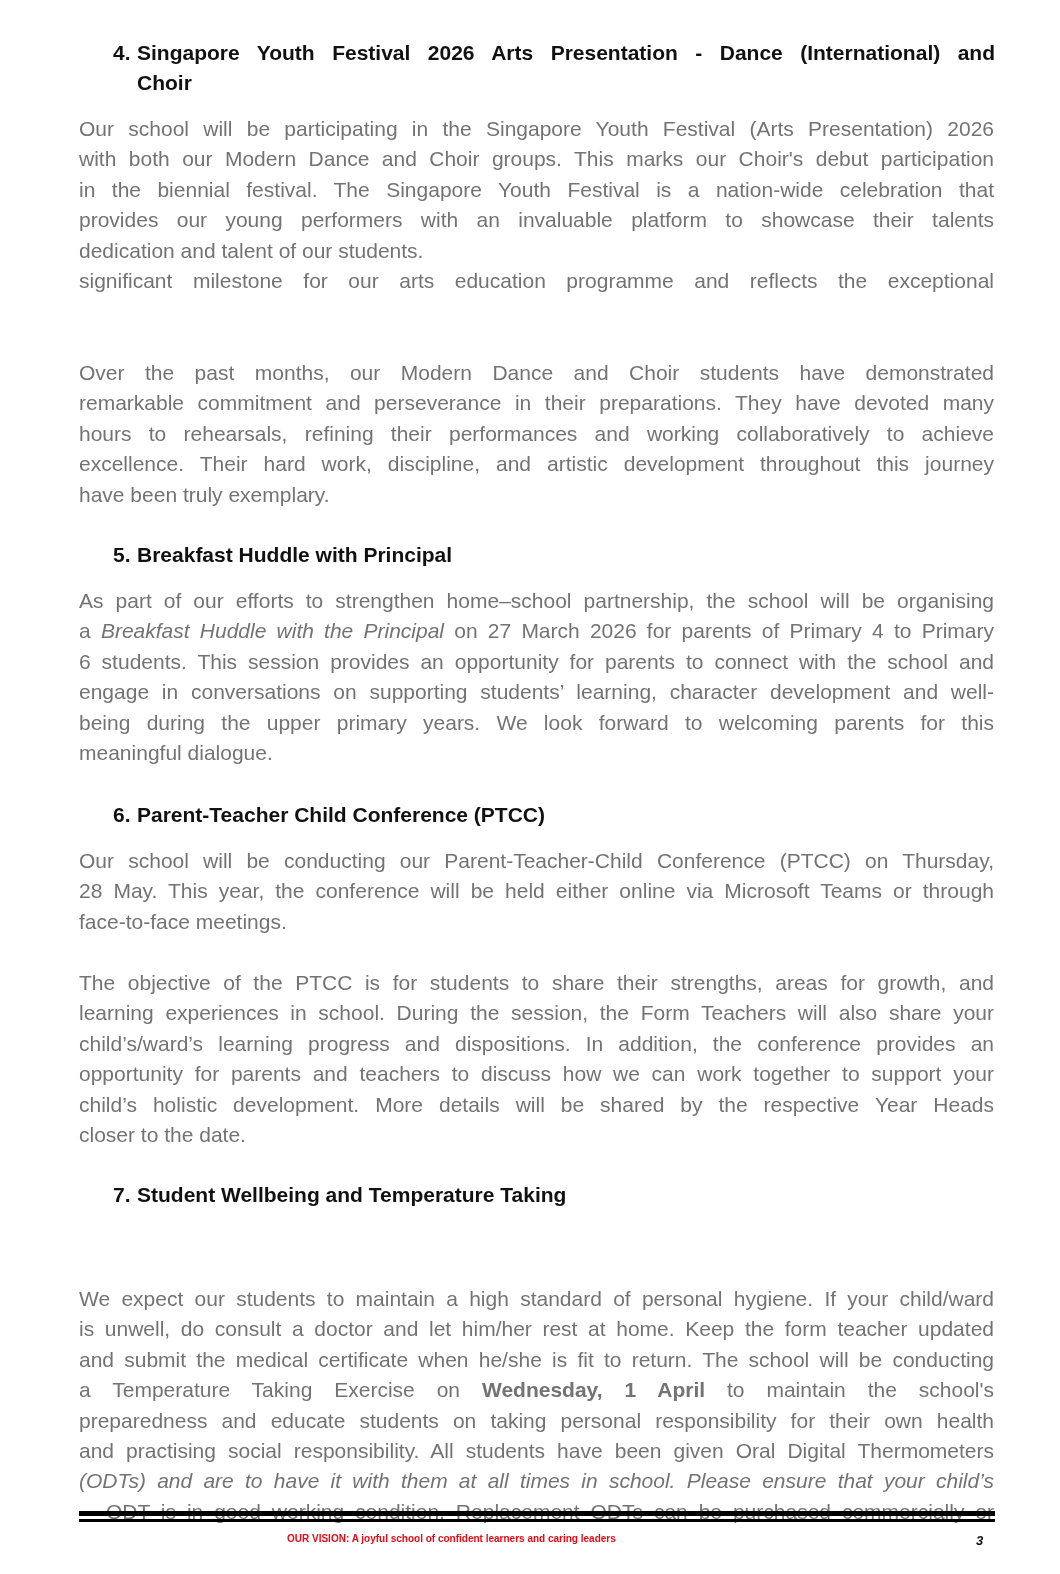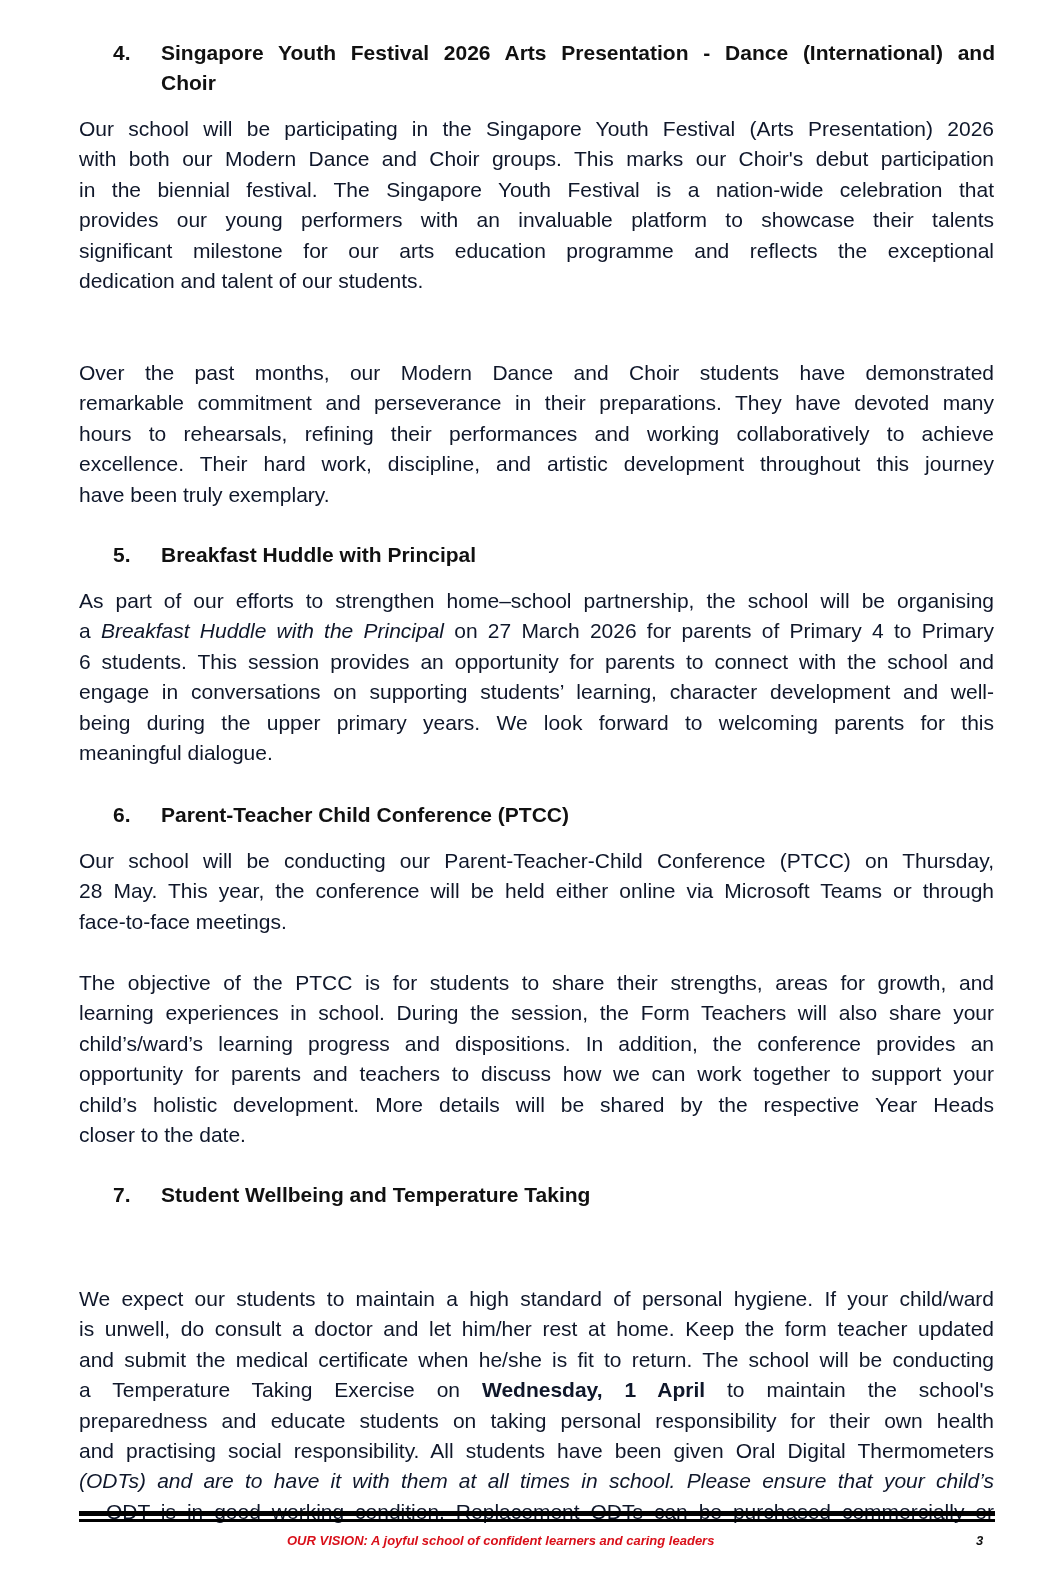--- a/index.html
+++ b/index.html
@@ -28,30 +28,30 @@
       line-height: 30px;
       color: #111;
     }
     .heading .num {
       position: absolute;
       left: 0;
       width: 36px;
     }
     .heading .text {
       display: block;
-      margin-left: 48px;
+      margin-left: 24px;
     }
     .para {
       position: absolute;
       left: 0;
       width: 915px;
       font-size: 21px;
       line-height: 30.4px;
       text-align: justify;
-      color: #0f172a;
+      color: #737373;
     }
     .para .line {
       display: block;
       text-align: justify;
       text-align-last: justify;
       white-space: nowrap;
     }
     .para .line.last {
       text-align-last: left;
     }
@@ -68,22 +68,21 @@
       left: 79px;
       width: 916px;
       top: 1519px;
       height: 3px;
       background: #000;
     }
     .footer-vision {
       position: absolute;
       left: 287px;
       top: 1533px;
-      font-size: 13px;
-      font-style: italic;
+      font-size: 10px;
       font-weight: bold;
       color: #d9101a;
       white-space: nowrap;
     }
     .footer-page {
       position: absolute;
       left: 976px;
       top: 1533px;
       font-size: 13px;
       font-style: italic;
@@ -99,22 +98,22 @@
   <div class="heading" style="top:38px; left:34px; width:882px;">
     <span class="num">4.</span>
     <span class="text" style="text-align:justify; text-align-last:justify; white-space:nowrap;">Singapore Youth Festival 2026 Arts Presentation - Dance (International) and</span>
     <span class="text">Choir</span>
   </div>
   <div class="para" style="top:114px;">
       <span class="line" style="white-space: normal;">Our school will be participating in the Singapore Youth Festival (Arts Presentation) 2026</span>
       <span class="line" style="white-space: normal;">with both our Modern Dance and Choir groups. This marks our Choir's debut participation</span>
       <span class="line" style="white-space: normal;">in the biennial festival. The Singapore Youth Festival is a nation-wide celebration that</span>
       <span class="line" style="white-space: normal;">provides our young performers with an invaluable platform to showcase their talents</span>
+      <span class="line last" style="white-space: normal;">dedication and talent of our students.</span>
       <span class="line" style="white-space: normal;">significant milestone for our arts education programme and reflects the exceptional</span>
-      <span class="line last" style="white-space: normal;">dedication and talent of our students.</span>
     </div>
   <div class="para" style="top:358px;">
       <span class="line" style="white-space: normal;">Over the past months, our Modern Dance and Choir students have demonstrated</span>
       <span class="line" style="white-space: normal;">remarkable commitment and perseverance in their preparations. They have devoted many</span>
       <span class="line" style="white-space: normal;">hours to rehearsals, refining their performances and working collaboratively to achieve</span>
       <span class="line" style="white-space: normal;">excellence. Their hard work, discipline, and artistic development throughout this journey</span>
       <span class="line last" style="white-space: normal;">have been truly exemplary.</span>
     </div>
 
   <div class="heading" style="top:540px; left:34px;">

